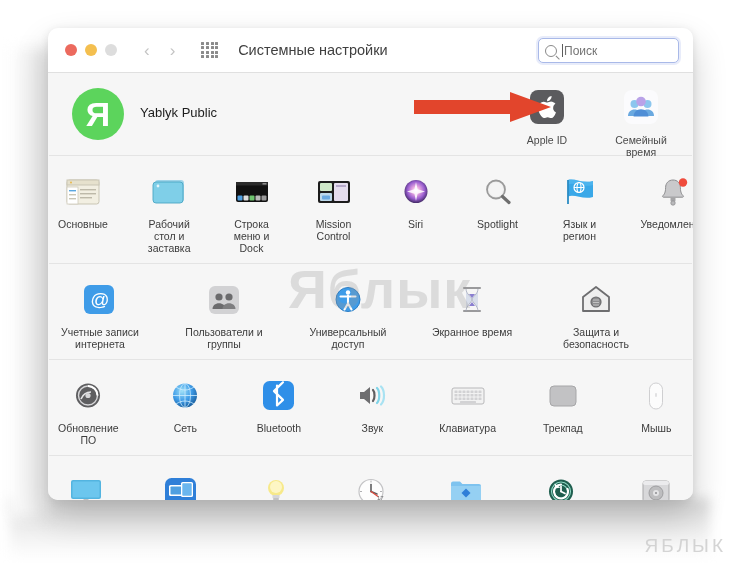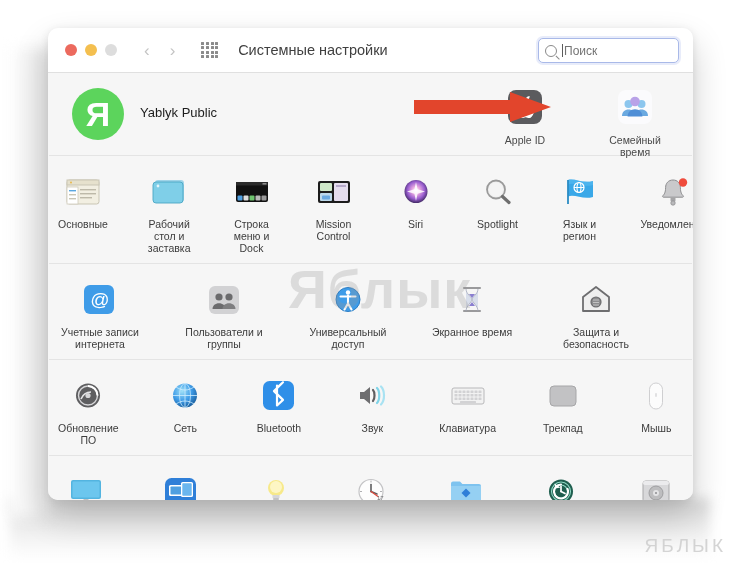--- a/index.html
+++ b/index.html
@@ -155,23 +155,23 @@
     color: #fff; font-size: 34px; font-weight: 700;
     flex: none;
     font-family: "Liberation Sans", sans-serif;
   }
   .acct-text { margin-left: 16px; }
   .acct-name { font-size: 13px; color: #1d1d1d; margin-bottom: 4px; }
   .acct-sub  { font-size: 11.5px; color: #7c7c7c; }
 
   .banner-tiles {
     position: absolute;
-    right: 16px; top: 12px;
+    right: 10px; top: 12px;
     display: flex;
-    gap: 26px;
+    gap: 10px;
   }
 
   .divider { height: 1px; background: #e4e4e4; margin: 0 1px; }
 
   
   .section { padding: 13px 10px 9px 10px; }
   .row { display: flex; gap: 40px; }
 
   .tile {
     width: 84px;

